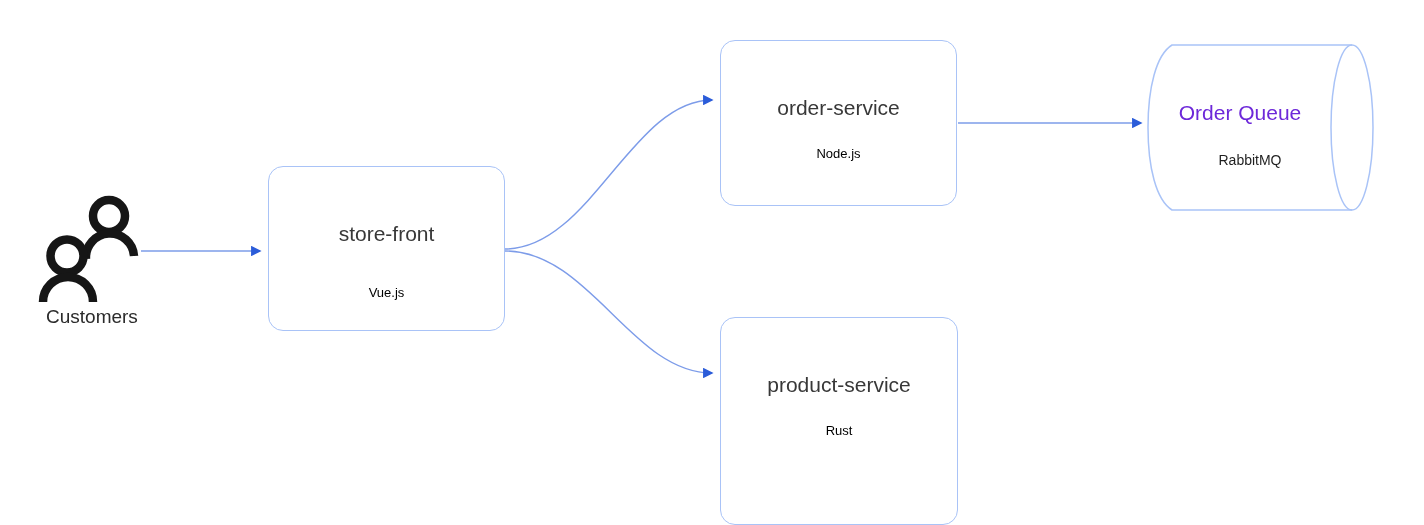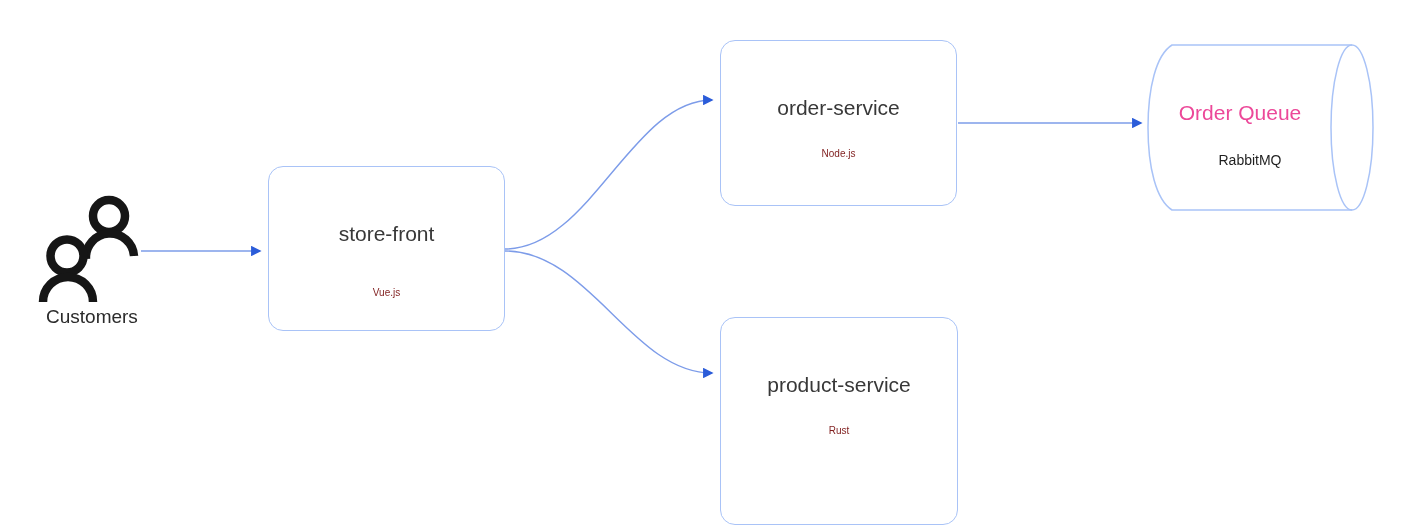--- a/index.html
+++ b/index.html
@@ -38,23 +38,23 @@
     box-sizing: border-box;
   }
   .node-title {
     font-size: 21px;
     line-height: 24px;
     color: #383838;
     margin-top: 55px;
     white-space: nowrap;
   }
   .node-sub {
-    font-size: 10px;
+    font-size: 13px;
     line-height: 16px;
-    color: #7f1d1d;
+    color: #000000;
     margin-top: 26px;
     white-space: nowrap;
   }
   .actor {
     position: absolute;
     left: 36px;
     top: 190px;
     width: 130px;
   }
   .actor-label {
@@ -80,21 +80,21 @@
     width: 184px;
     height: 165px;
     display: flex;
     flex-direction: column;
     align-items: center;
     pointer-events: none;
   }
   .queue-title {
     font-size: 21px;
     line-height: 24px;
-    color: #ec4899;
+    color: #6d28d9;
     margin-top: 56px;
     white-space: nowrap;
   }
   .queue-sub {
     font-size: 14px;
     line-height: 16px;
     color: #1f1f1f;
     margin-top: 27px;
     white-space: nowrap;
     margin-left: 20px;

